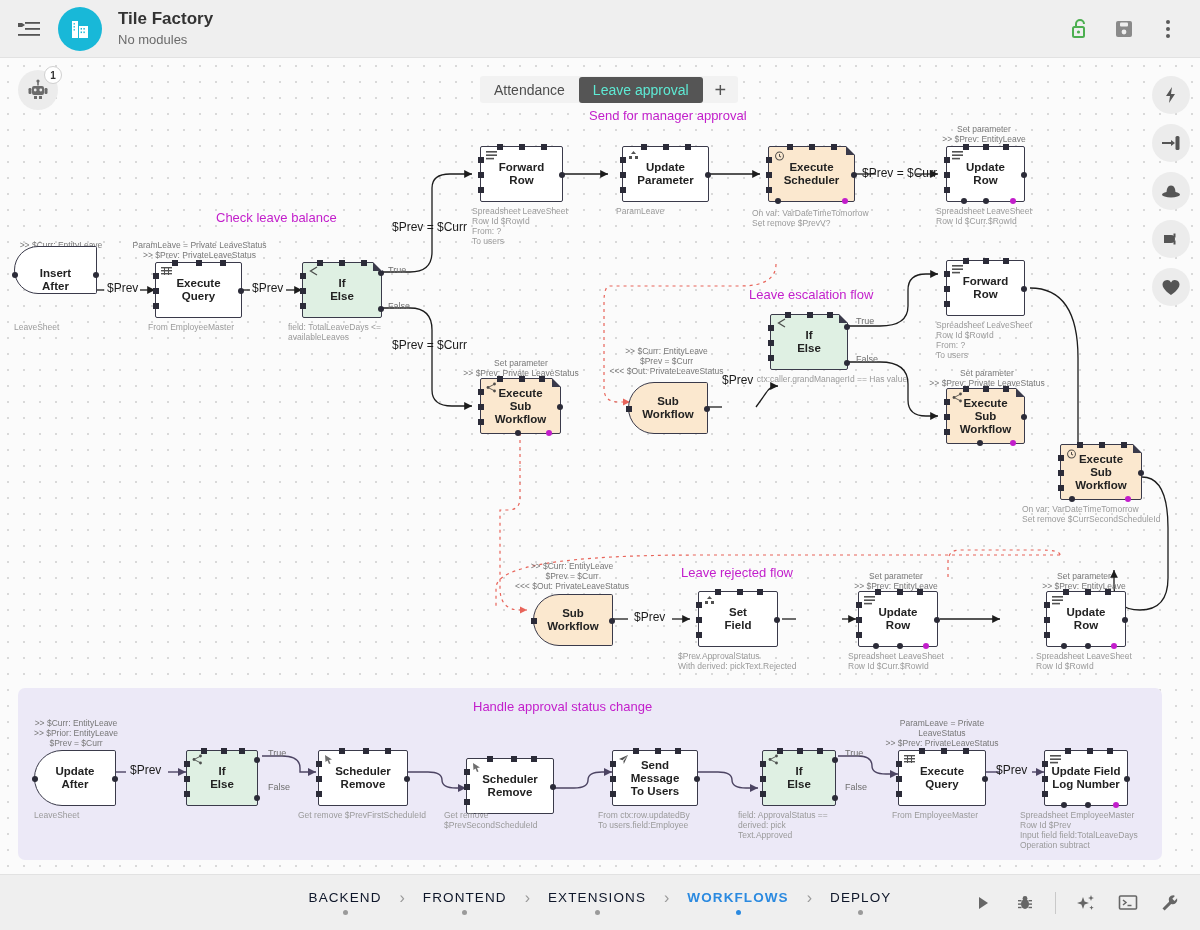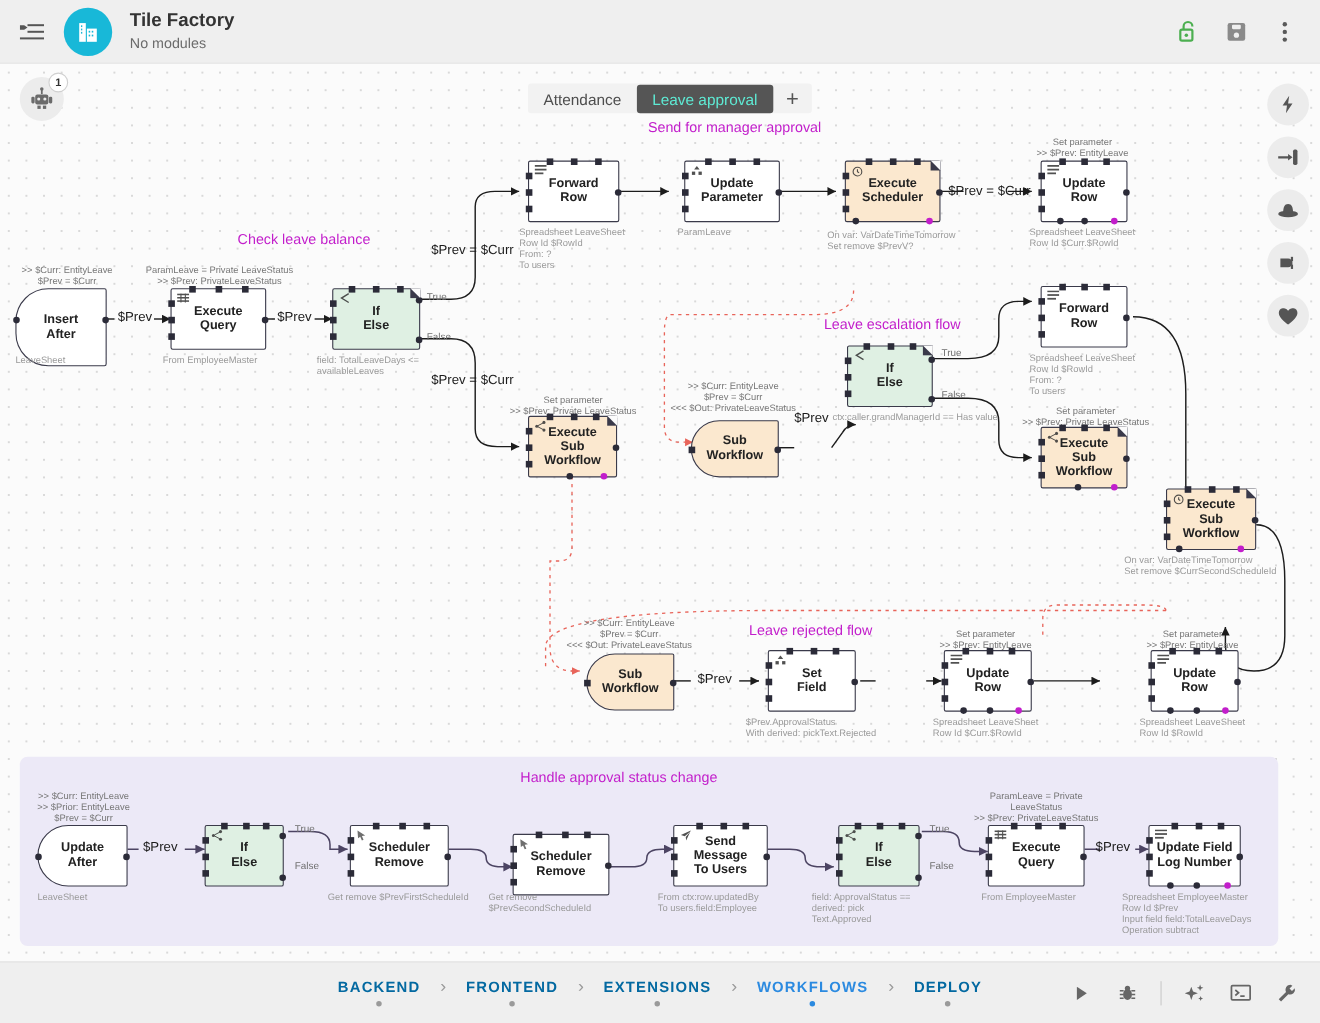--- a/index.html
+++ b/index.html
@@ -98,21 +98,21 @@
   svg.wires { position:absolute; left:0; top:0; width:1200px; height:816px; pointer-events:none; }
 
   
   #bottombar {
     position:absolute; left:0; top:874px; width:1200px; height:56px;
     background:#efefef; border-top:1px solid #e2e2e2;
     display:flex; align-items:center;
   }
   #breadcrumb { display:flex; align-items:center; margin:0 auto; gap:18px; }
   .crumb { display:flex; flex-direction:column; align-items:center; cursor:pointer; }
-  .crumb .ctext { font-size:13.5px; letter-spacing:1.1px; color:#0369a1;font-weight:bold; }
+  .crumb .ctext { font-size:13.5px; letter-spacing:1.1px; color:#0f172a; }
   .crumb.active .ctext { color:#2b8ae0; font-weight:bold; }
   .crumb .cdot { width:5px; height:5px; border-radius:50%; background:#9a9a9a; margin-top:5px; }
   .crumb.active .cdot { background:#2b8ae0; }
   .sep { font-size:16px; color:#9a9a9a; margin-bottom:10px; }
   #bottomright { position:absolute; right:12px; display:flex; align-items:center; gap:6px; }
   .vdiv { width:1px; height:22px; background:#c9c9c9; margin:0 6px; }
 </style>
 </head>
 <body>
 
@@ -295,21 +295,21 @@
   </svg>
 
   <div class="grouptitle" style="left:589px; top:50px;">Send for manager approval</div>
   <div class="grouptitle" style="left:216px; top:152px;">Check leave balance</div>
   <div class="grouptitle" style="left:749px; top:229px;">Leave escalation flow</div>
   <div class="grouptitle" style="left:681px; top:507px;">Leave rejected flow</div>
   <div class="grouptitle" style="left:473px; top:641px;">Handle approval status change</div>
 
   <div class="note" style="left:-4px; top:182px; width:130px;">&gt;&gt; $Curr: EntityLeave
 $Prev = $Curr</div>
-  <div class="node round-l" style="left:14px; top:204px; width:83px; height:71px;">
+  <div class="node round-l" style="left:14px; top:188px; width:83px; height:48px;align-items:flex-end;">
     <span class="nlabel" style="white-space:pre-line">Insert
 After</span>
     <span class="port dot" style="left:-3px; top:25px;"></span>
     <span class="port dot" style="right:-3px; top:25px;"></span>
   </div>
   <div class="cap" style="left:14px; top:264px; width:83px;">LeaveSheet</div>
 
   <div class="note" style="left:132px; top:182px; width:135px;">ParamLeave = Private LeaveStatus
 &gt;&gt; $Prev: PrivateLeaveStatus</div>
   <div class="node" style="left:155px; top:204px; width:87px; height:56px;">

